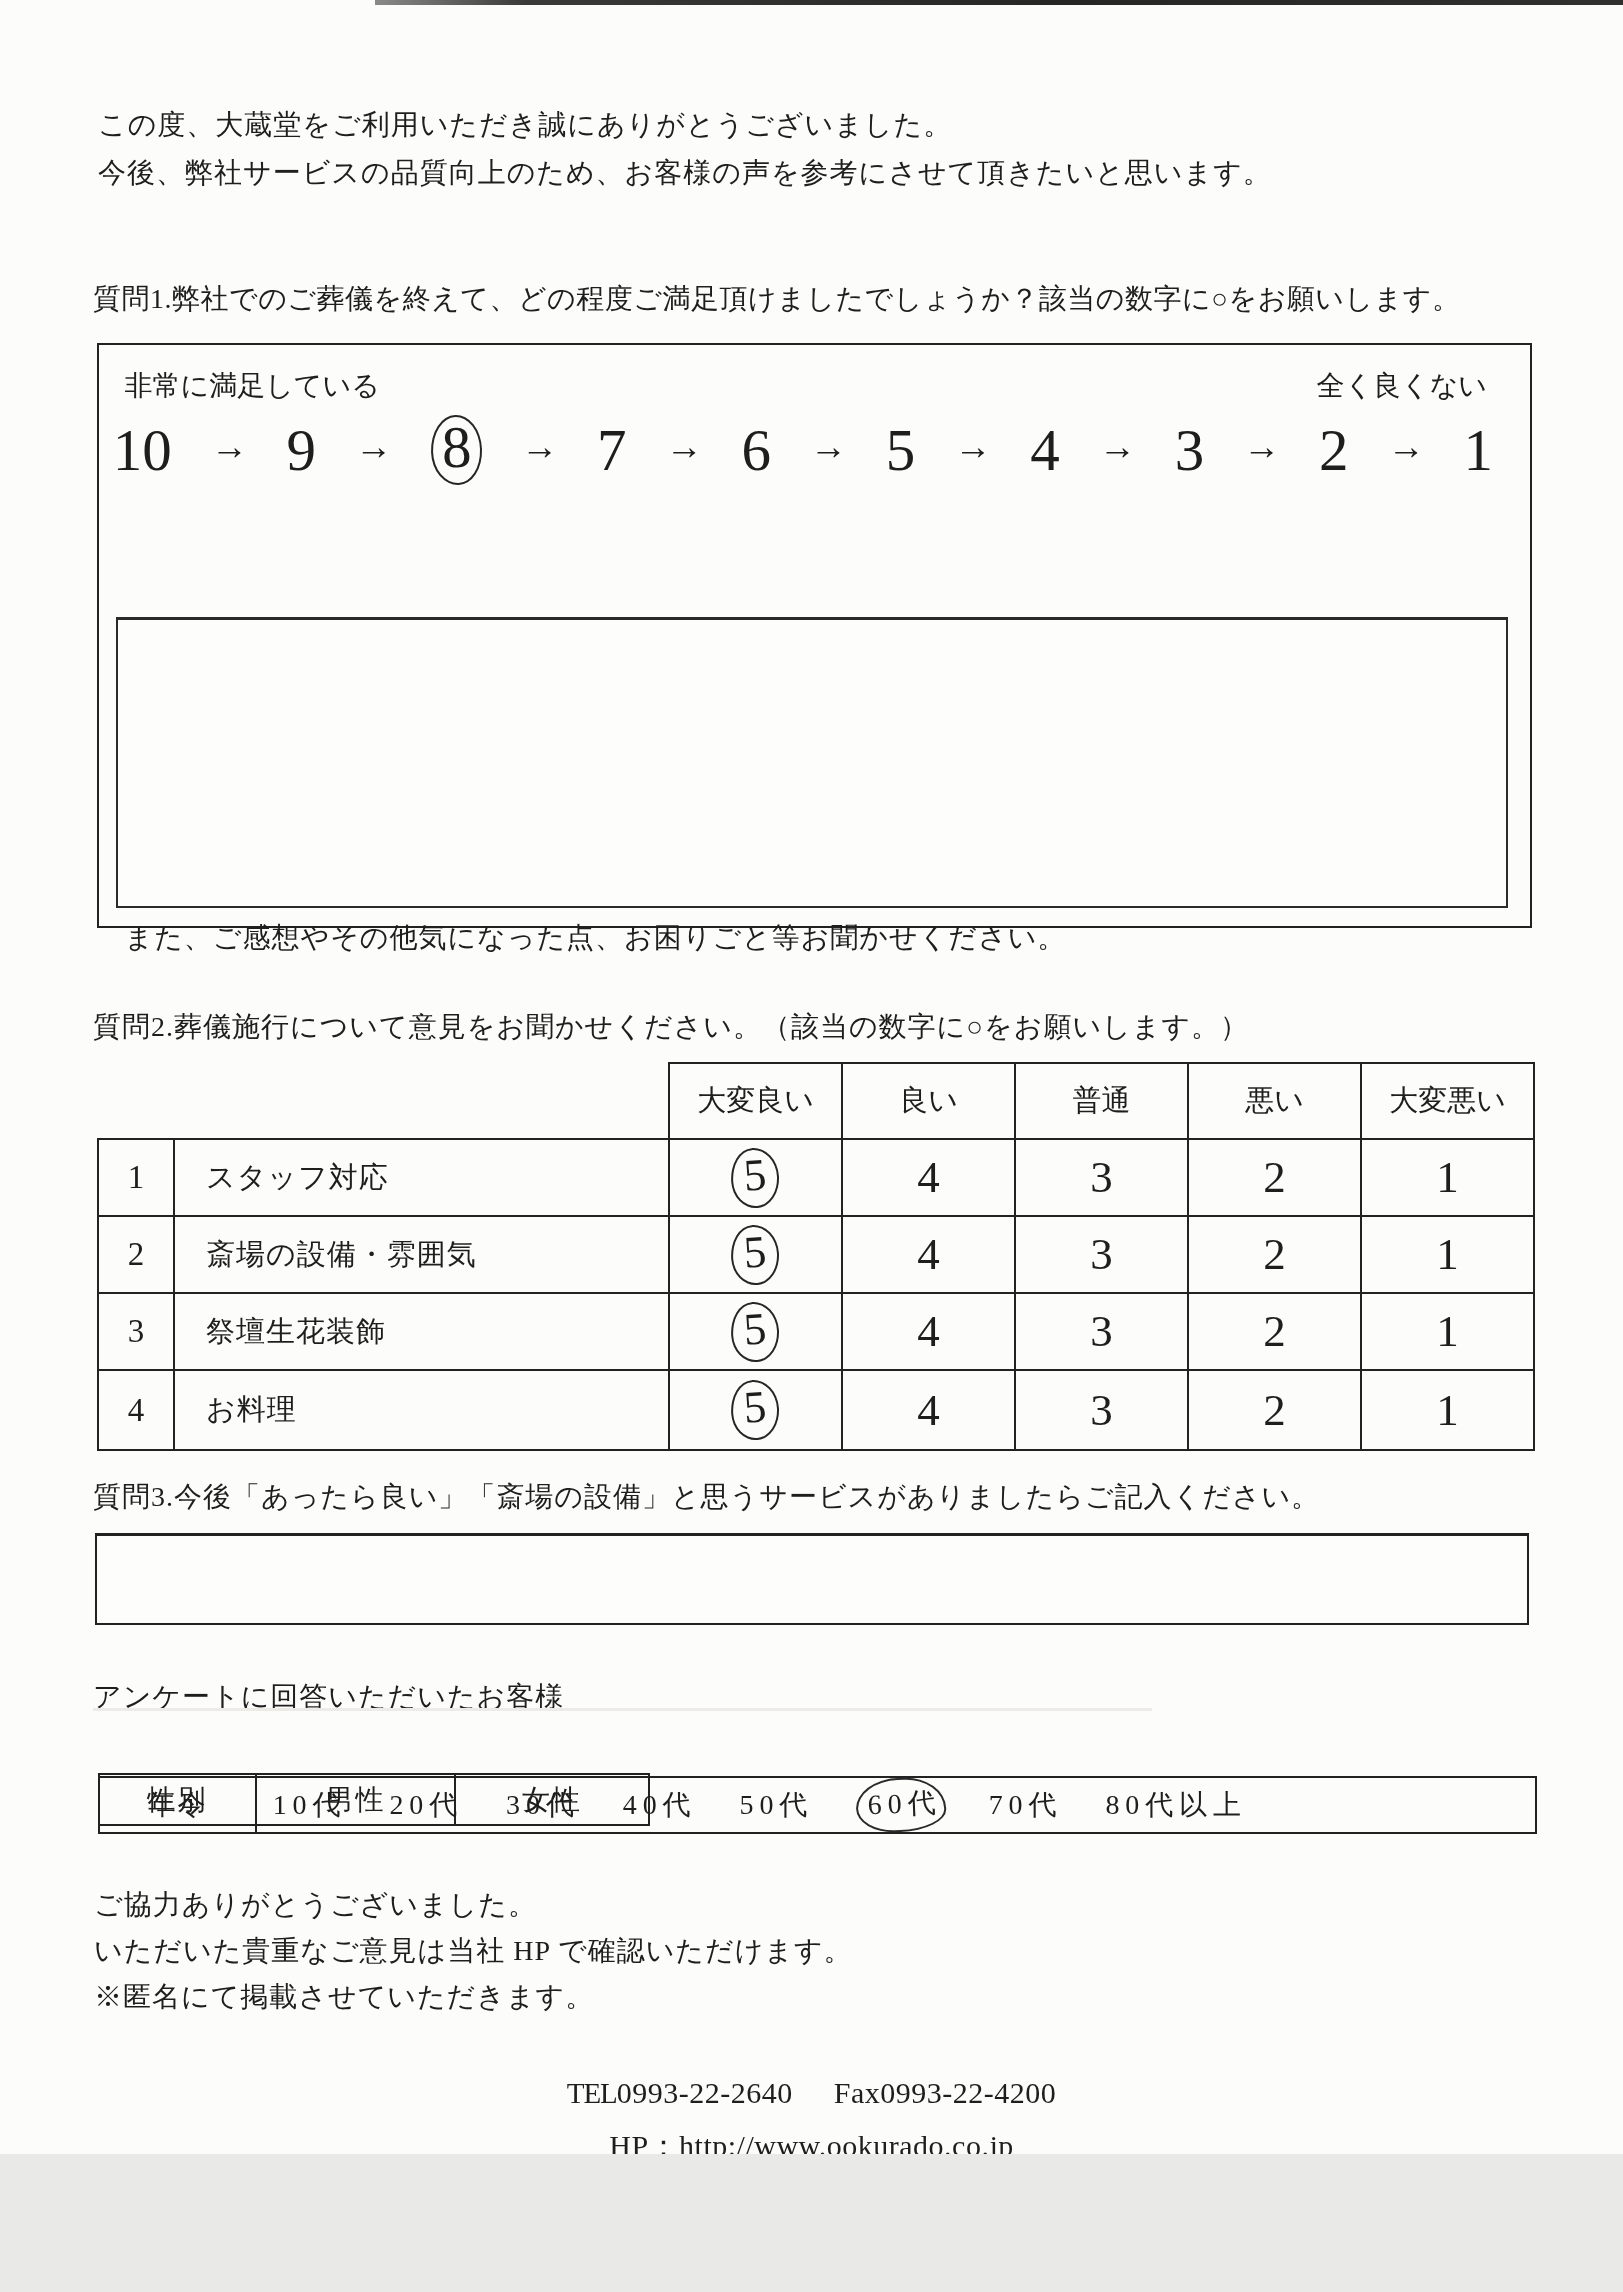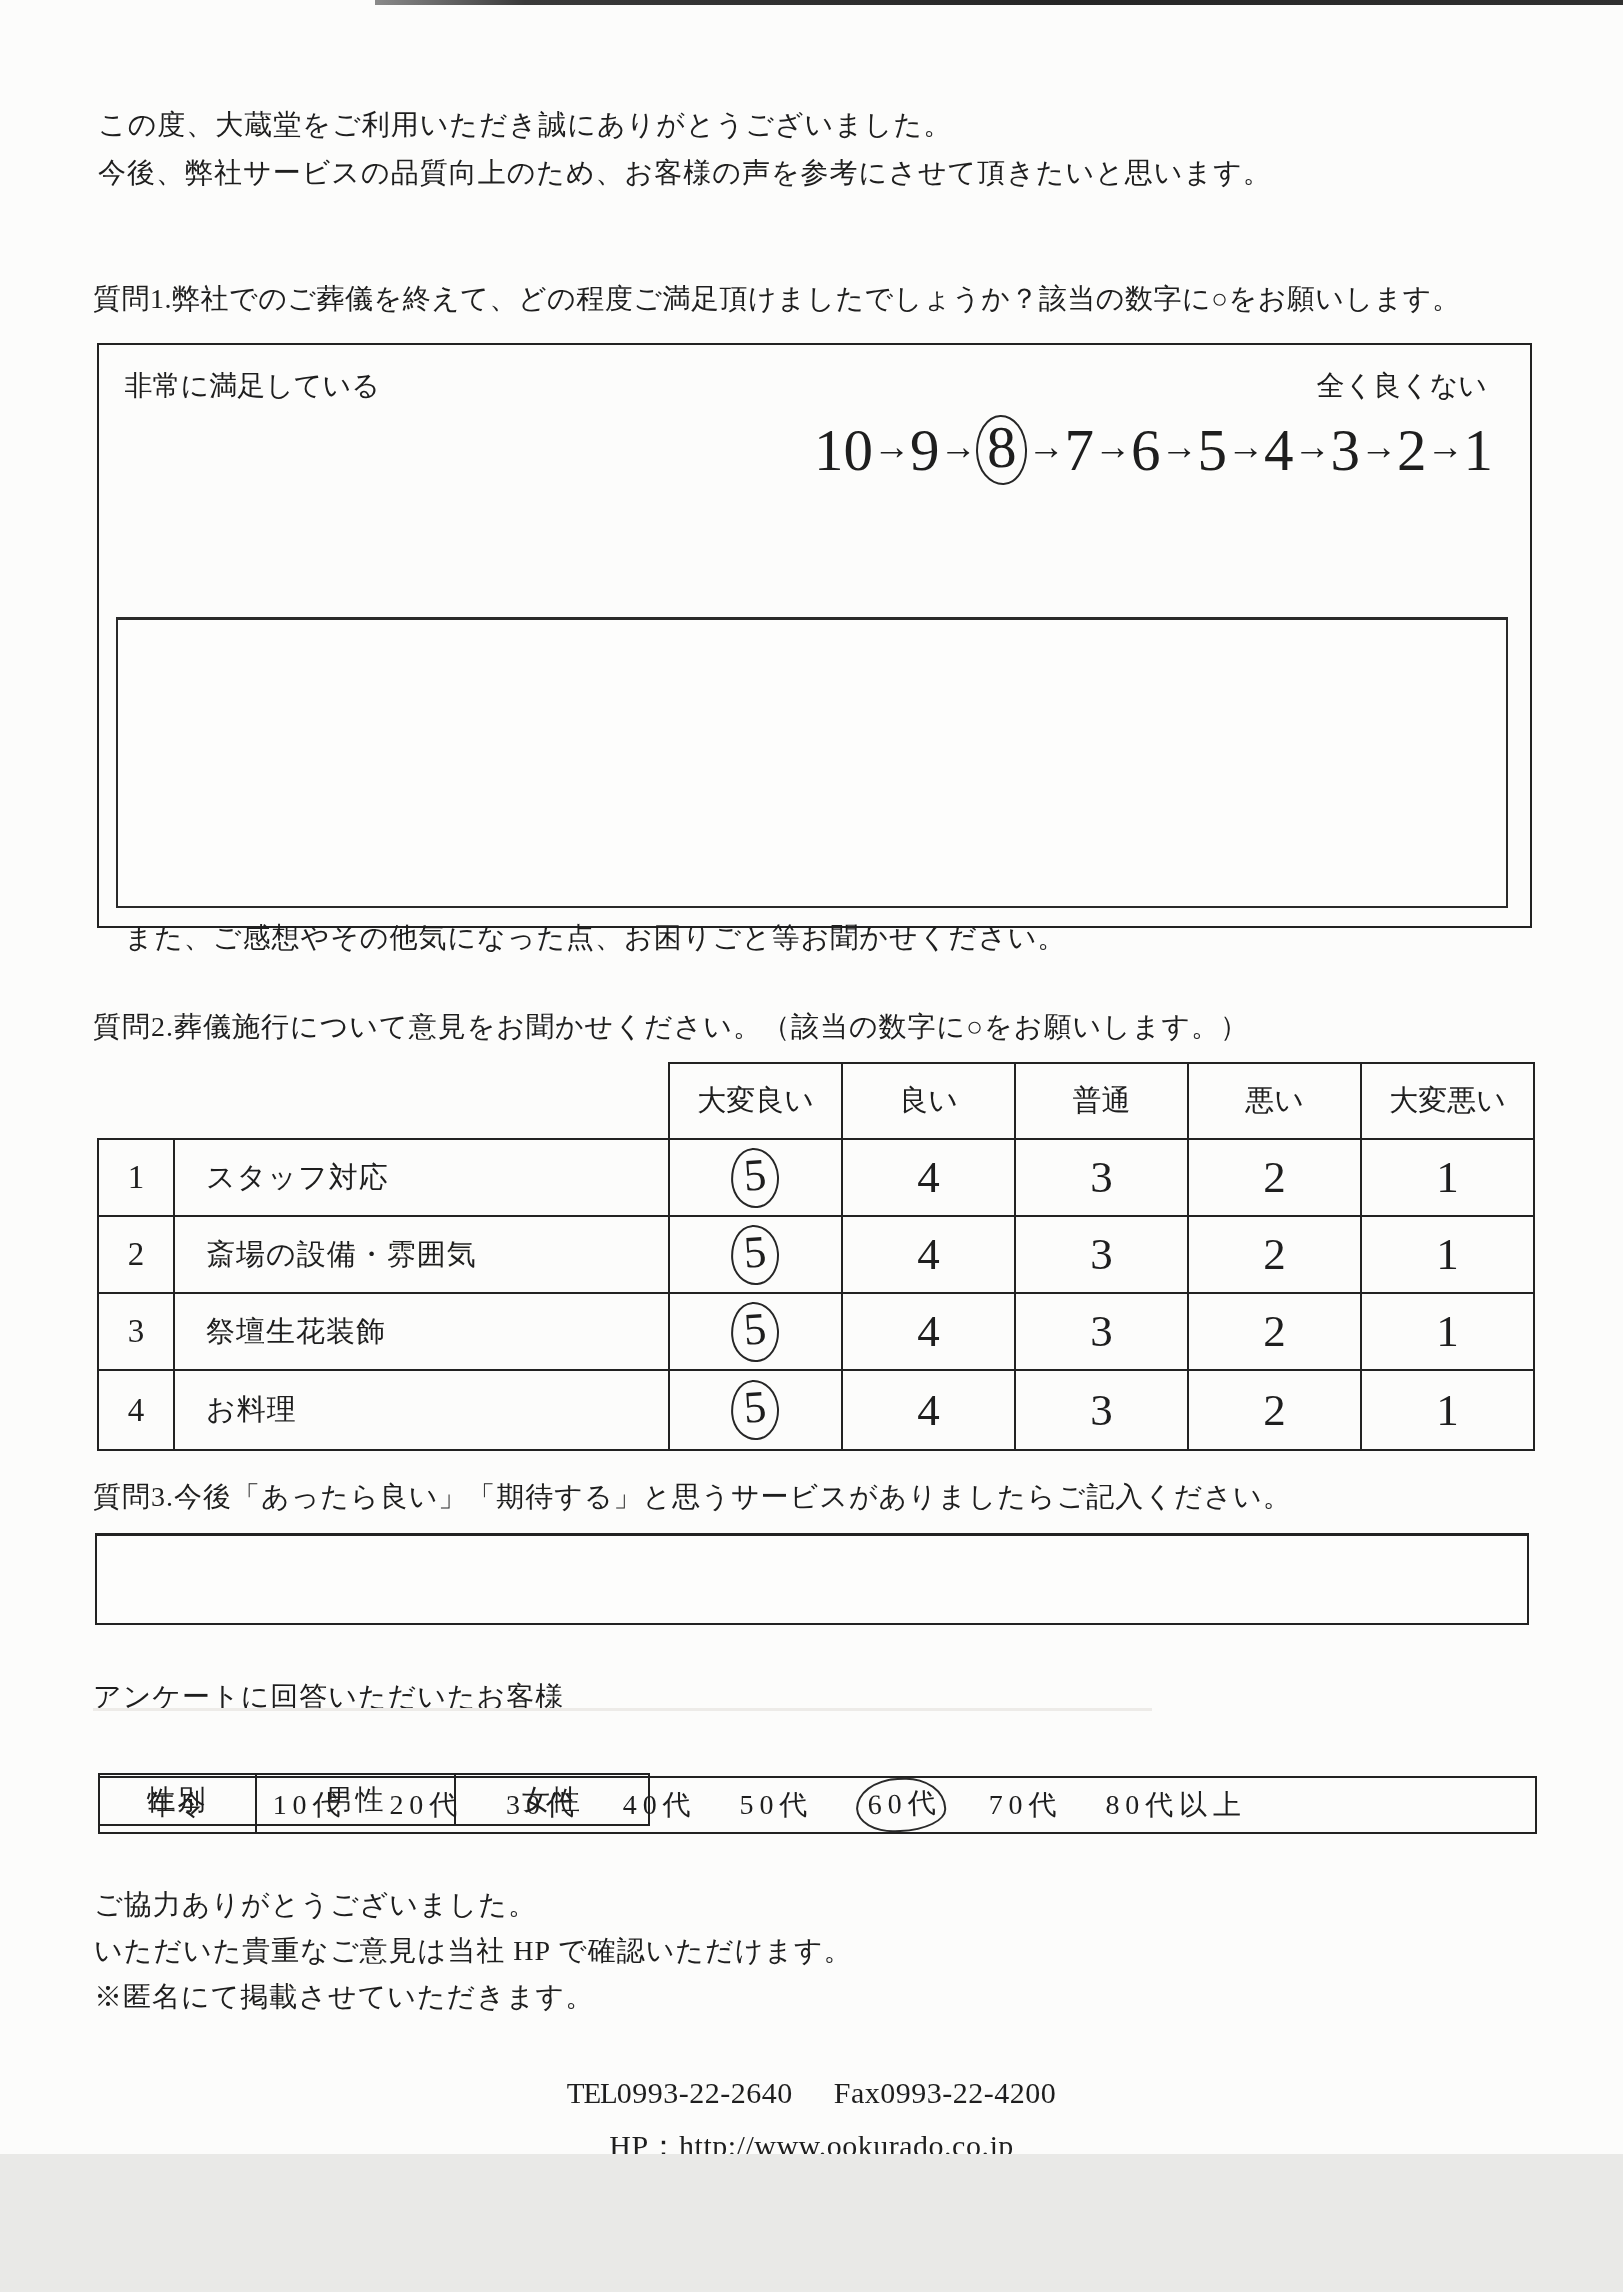--- a/index.html
+++ b/index.html
@@ -26,21 +26,21 @@
   .intro-1 { left:98px; top:106px; }
   .intro-2 { left:98px; top:154px; }
 
   .q1-heading { left:93px; top:280px; letter-spacing:0.5px; }
 
   .q1-box { position:absolute; left:97px; top:343px; width:1435px; height:585px; border:2.9px solid #222; }
   .scale-label { position:absolute; top:21.6px; font-size:28px; white-space:nowrap; }
   .scale-label.left  { left:25.5px; }
   .scale-label.right { right:43px; }
   .scale-row { position:absolute; left:13.7px; right:37px; top:61px; height:88px;
-    display:flex; justify-content:flex-end; align-items:center; }
+    display:flex; justify-content:space-between; align-items:center; }
   .scale-num { font-size:59px; line-height:1; }
   .scale-arrow { font-size:37px; line-height:1; padding-bottom:7.8px; }
   .oval-8 { display:inline-block; border:2.9px solid #262626; border-radius:50% 50% 48% 52% / 52% 50% 50% 48%;
     padding:1px 8.8px 5.9px; transform:rotate(-2deg); }
 
   .reason-1 { left:25.5px; top:525px; }
   .reason-2 { left:25.5px; top:574px; }
   .comment-box { position:absolute; left:16.7px; top:272px; width:1392px; height:291px;
     border:2px solid #2a2a2a; border-top-width:3.9px; background:#fdfdfc; }
 
@@ -188,21 +188,21 @@
       <td class="lbl">お料理</td>
       <td class="rate"><span class="oval-5">5</span></td>
       <td class="rate">4</td>
       <td class="rate">3</td>
       <td class="rate">2</td>
       <td class="rate">1</td>
     </tr>
   </tbody>
     </table>
 
-  <div class="txt q3-heading">質問3.今後「あったら良い」「期待する」と思うサービスがありましたらご記入ください。</div>
+  <div class="txt q3-heading">質問3.今後「あったら良い」「斎場の設備」と思うサービスがありましたらご記入ください。</div>
   <div class="q3-box"></div>
 
   <div class="txt resp-heading">アンケートに回答いただいたお客様</div>
 
   <table class="gender-table">
     <colgroup>
         <col style="width:157px">
         <col style="width:199px">
         <col style="width:194px">
       </colgroup>

